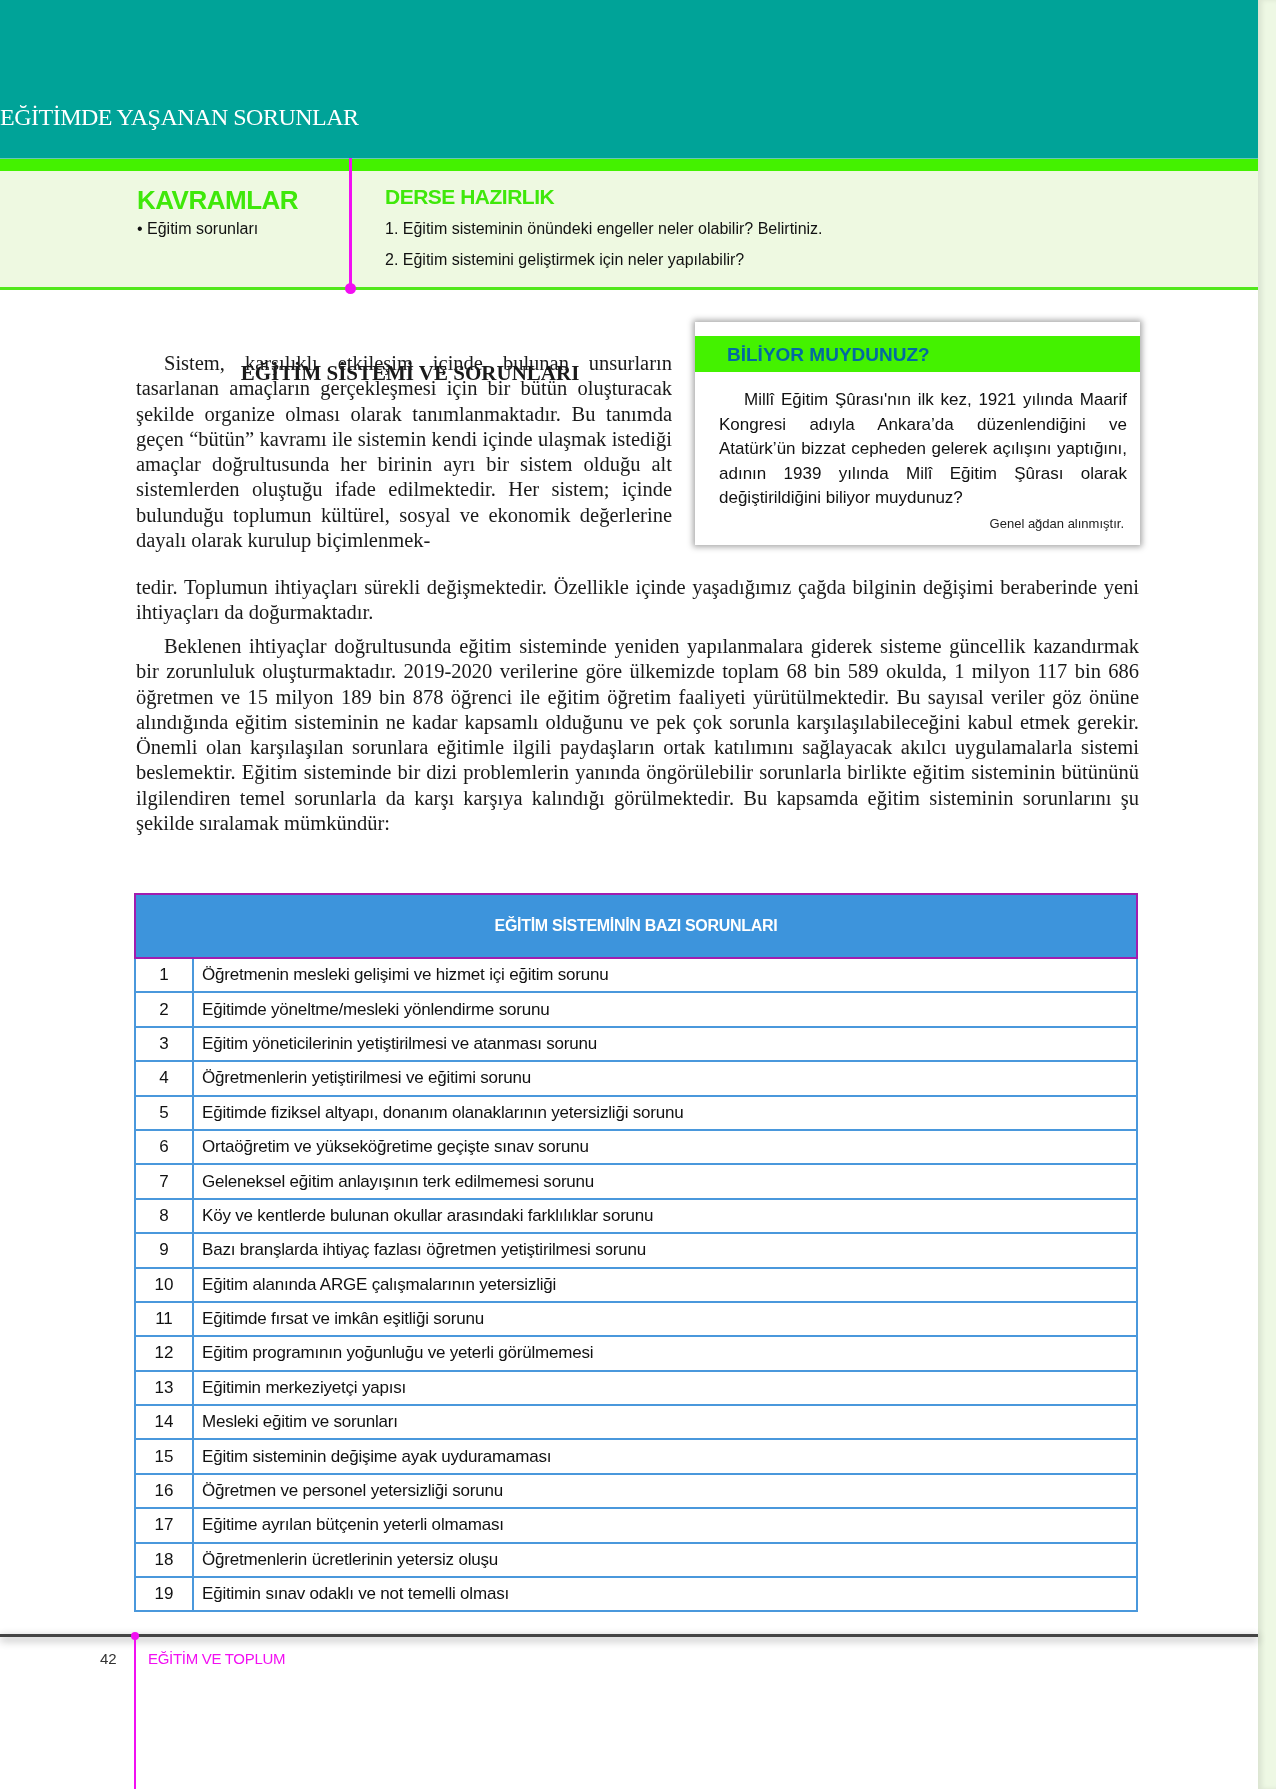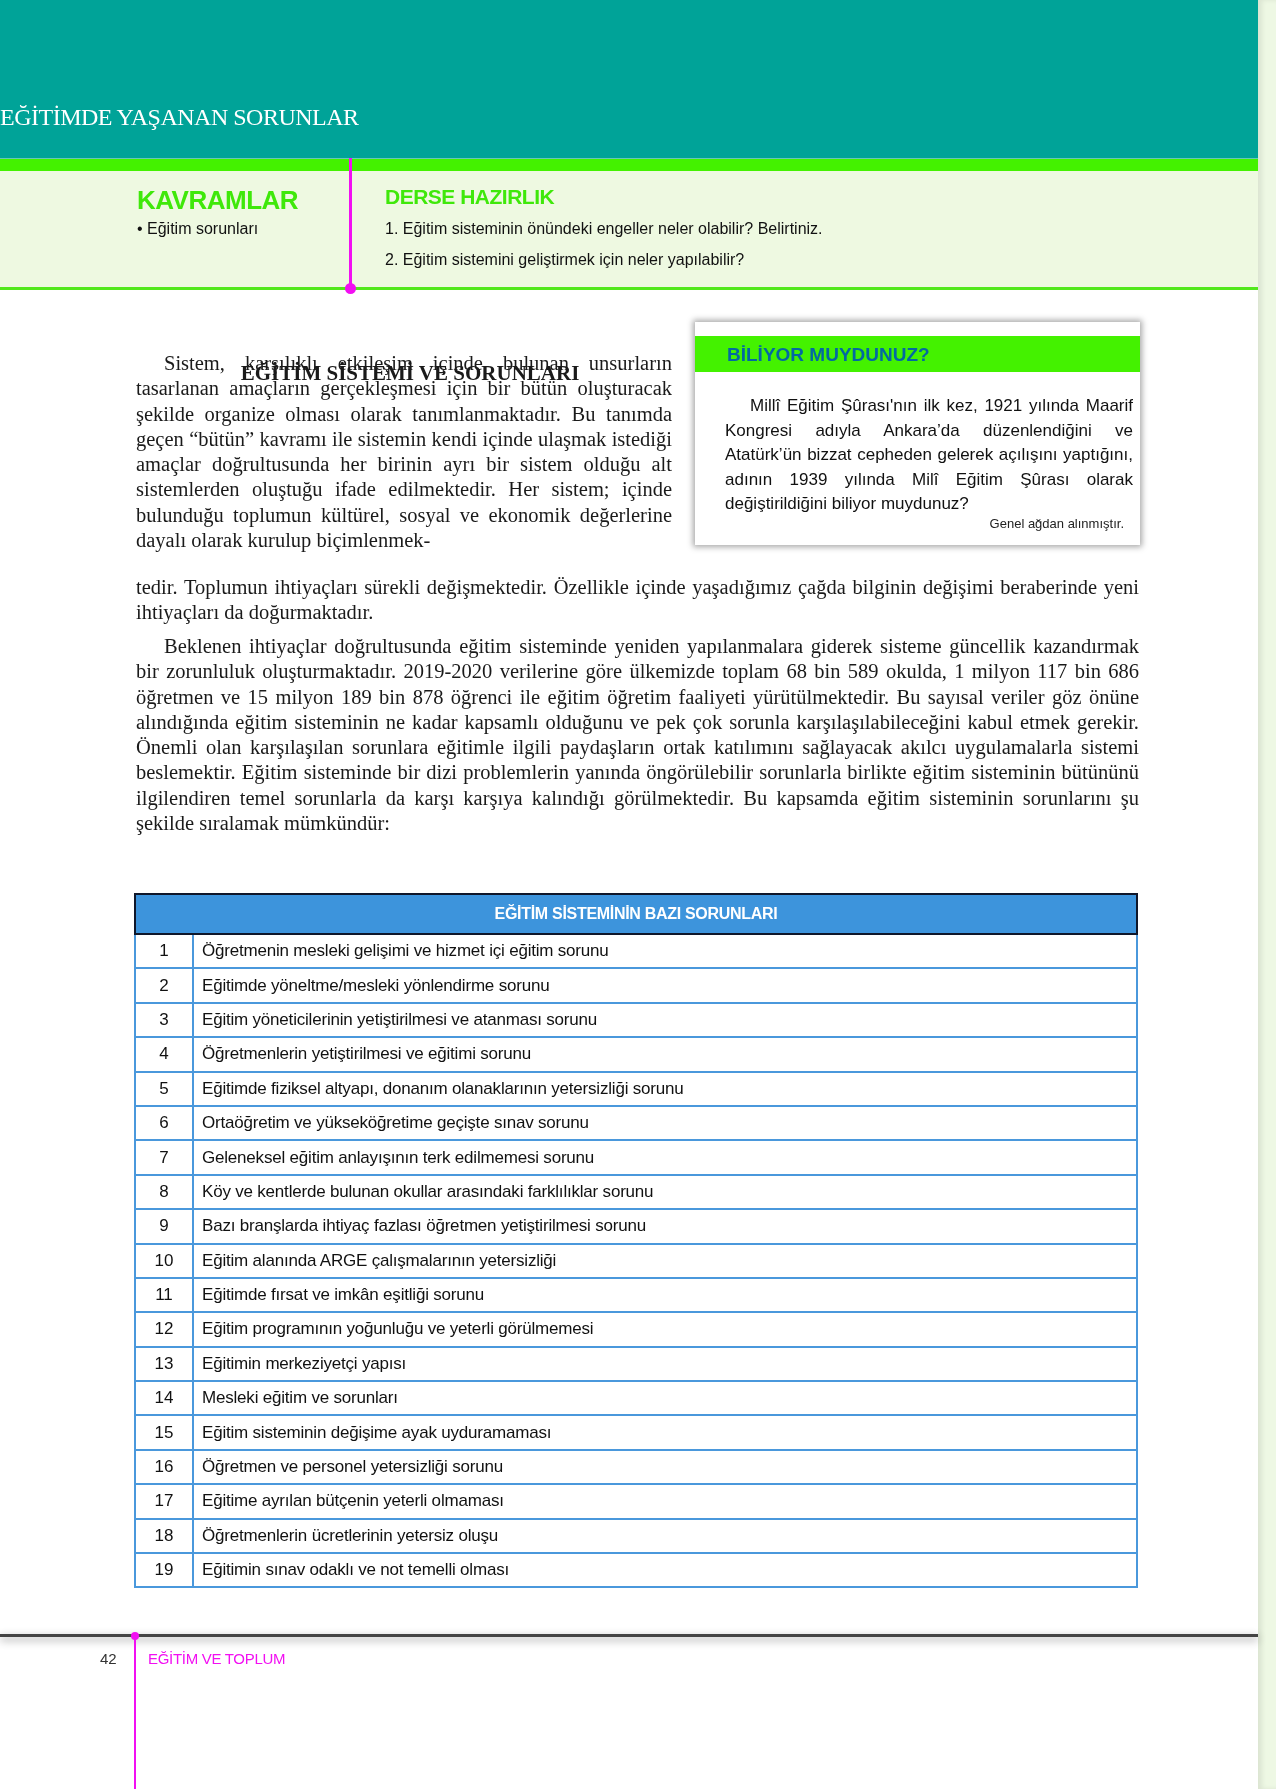--- a/index.html
+++ b/index.html
@@ -20,24 +20,24 @@
   .derse-q { position:absolute; left:385px; font-size:16px; color:#111; font-family:"Liberation Sans", sans-serif; }
   .serif { font-family:"Liberation Serif", serif; color:#1a1a1a; }
   .sec-heading { position:absolute; left:136px; width:548px; top:321px; text-align:center; font-weight:bold; font-size:21px;margin-top:40px; }
   .para1 { position:absolute; left:136px; width:536px; top:351px; font-size:20.5px; line-height:25.3px; text-align:justify; margin:0; hyphens:manual; }
   .para1-cont { position:absolute; left:136px; width:1003px; top:575px; font-size:20.5px; line-height:25.3px; text-align:justify; margin:0; }
   .para2 { position:absolute; left:136px; width:1003px; top:634px; font-size:20.5px; line-height:25.3px; text-align:justify; margin:0; text-indent:28px; }
   .indent { display:inline-block; width:28px; }
   .info-box { position:absolute; left:695px; top:322px; width:445px; height:223px; background:#ffffff; box-shadow:0 0 6px 2px rgba(0,0,0,0.35); }
   .info-head { position:absolute; left:0; top:14px; width:445px; height:36px; background:#44f200; }
   .info-head-text { position:absolute; left:32px; top:8px; color:#0369a1; font-weight:bold; font-size:19px; font-family:"Liberation Sans", sans-serif; }
-  .info-body { position:absolute; left:20px; top:62px; width:408px; font-size:17px; line-height:24.5px; color:#111; text-align:justify; font-family:"Liberation Sans", sans-serif; text-indent:25px; margin:10px; }
+  .info-body { position:absolute; left:20px; top:62px; width:408px; font-size:17px; line-height:24.5px; color:#111; text-align:justify; font-family:"Liberation Sans", sans-serif; text-indent:25px; margin:4px; }
   .info-src { position:absolute; right:16px; top:194px; font-size:13px; color:#222; font-family:"Liberation Sans", sans-serif; }
   table.problems { position:absolute; left:134px; top:893px; width:1004px; border-collapse:collapse; font-family:"Liberation Sans", sans-serif; }
-  table.problems th { background:#3d94dc; color:#ffffff; height:38px; font-size:16px; font-weight:bold; padding:0; border:2px solid #0f172a; letter-spacing:-0.3px; }
+  table.problems th { background:#3d94dc; color:#ffffff; height:38px; font-size:16px; font-weight:bold; padding:12px; border:2px solid #a21caf; letter-spacing:-0.3px; }
   table.problems td { height:32.4px; border:2px solid #4a98dc; font-size:17px; color:#111; padding:0; }
   table.problems td.num { width:56px; text-align:center; }
   table.problems td.txt { padding-left:8px; letter-spacing:-0.2px; }
   .footer-v { position:absolute; left:134px; top:1636px; width:2px; height:153px; background:#f20ff2; }
   .footer-dot { position:absolute; left:131px; top:1632px; width:8px; height:8px; border-radius:50%; background:#f20ff2; }
   .page-num { position:absolute; left:100px; top:1650px; font-size:15px; color:#333; font-family:"Liberation Sans", sans-serif; }
   .footer-title { position:absolute; left:148px; top:1650px; font-size:15px; color:#f20ff2; font-family:"Liberation Sans", sans-serif; letter-spacing:-0.3px; }
 </style>
 </head>
 <body>

